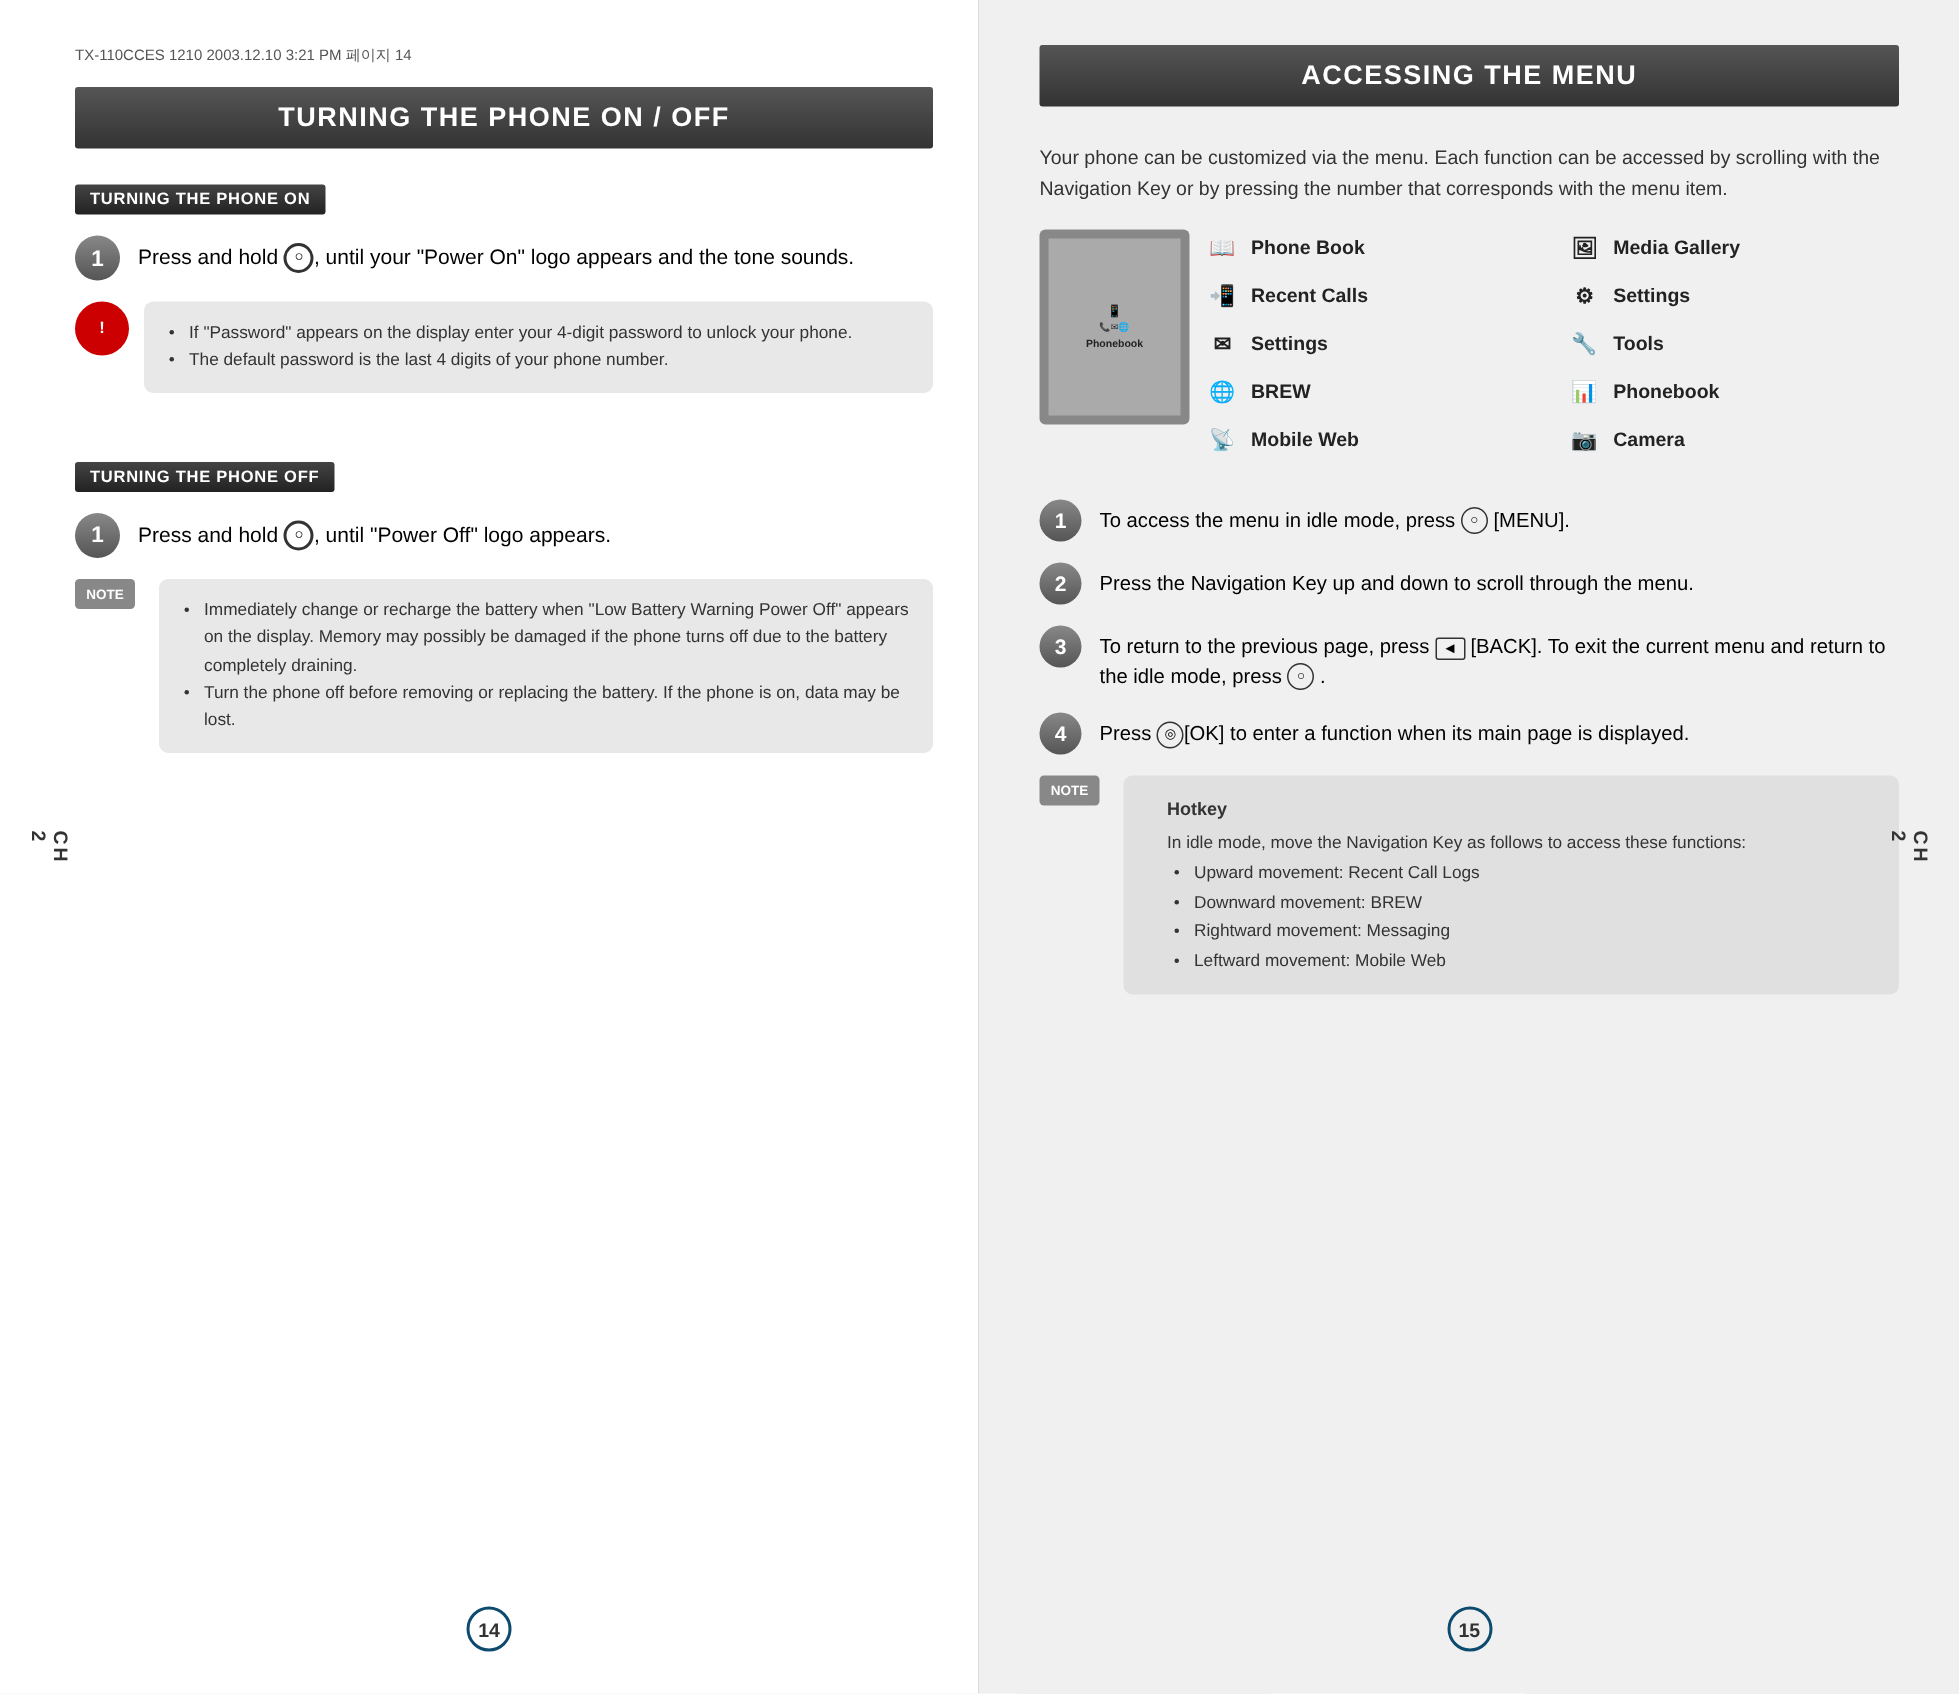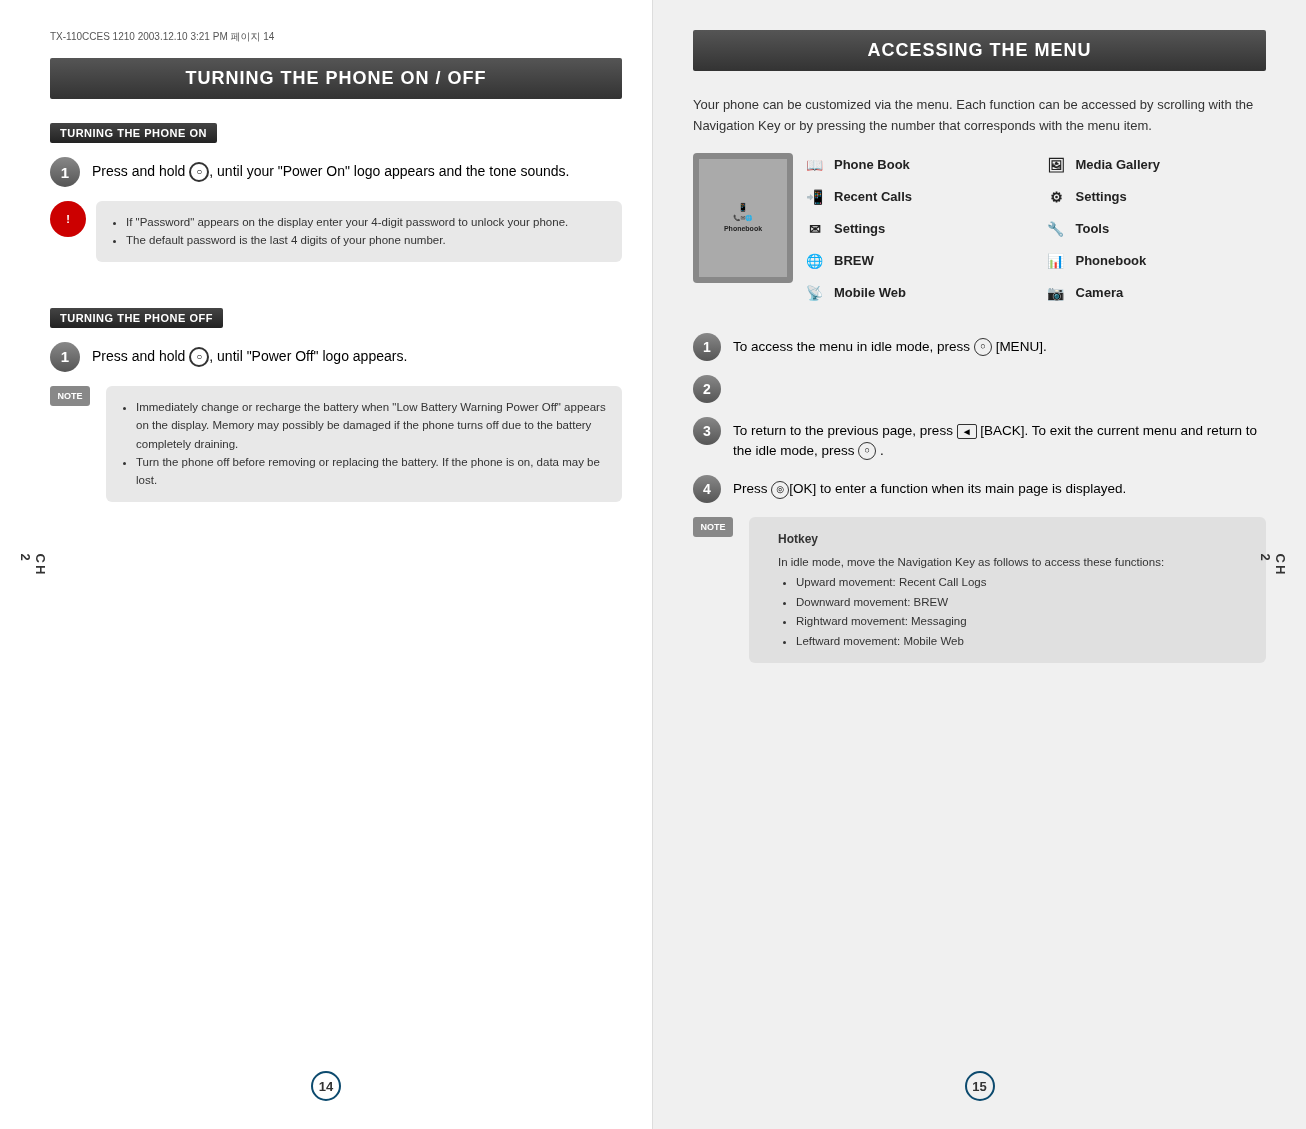--- a/index.html
+++ b/index.html
@@ -421,20 +421,21 @@
 
   <div class="right-step">
     <div class="right-step-num">1</div>
     <div class="right-step-text">
       To access the menu in idle mode, press <span style="display:inline-block;width:18px;height:18px;border:1.5px solid #333;border-radius:50%;text-align:center;line-height:15px;font-size:9px;vertical-align:middle;">○</span> [MENU].
     </div>
   </div>
 
   <div class="right-step">
     <div class="right-step-num">2</div>
+    <div class="right-step-text">Press the Navigation Key up and down to scroll through the menu.</div>
   </div>
 
   <div class="right-step">
     <div class="right-step-num">3</div>
     <div class="right-step-text">
       To return to the previous page, press <span style="border:1.5px solid #333;padding:1px 4px;font-size:10px;border-radius:2px;">◄</span> [BACK]. To exit the current menu and return to the idle mode, press <span style="display:inline-block;width:18px;height:18px;border:1.5px solid #333;border-radius:50%;text-align:center;line-height:15px;font-size:9px;vertical-align:middle;">○</span> .
     </div>
   </div>
 
   <div class="right-step">

